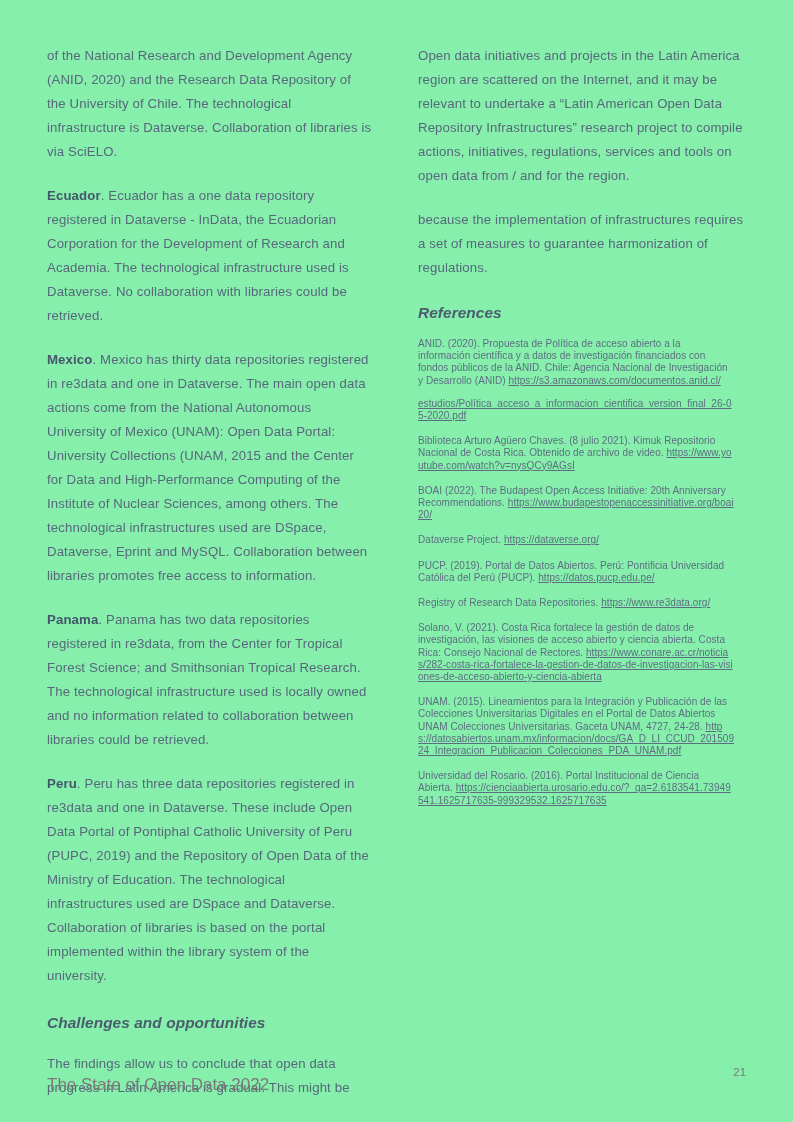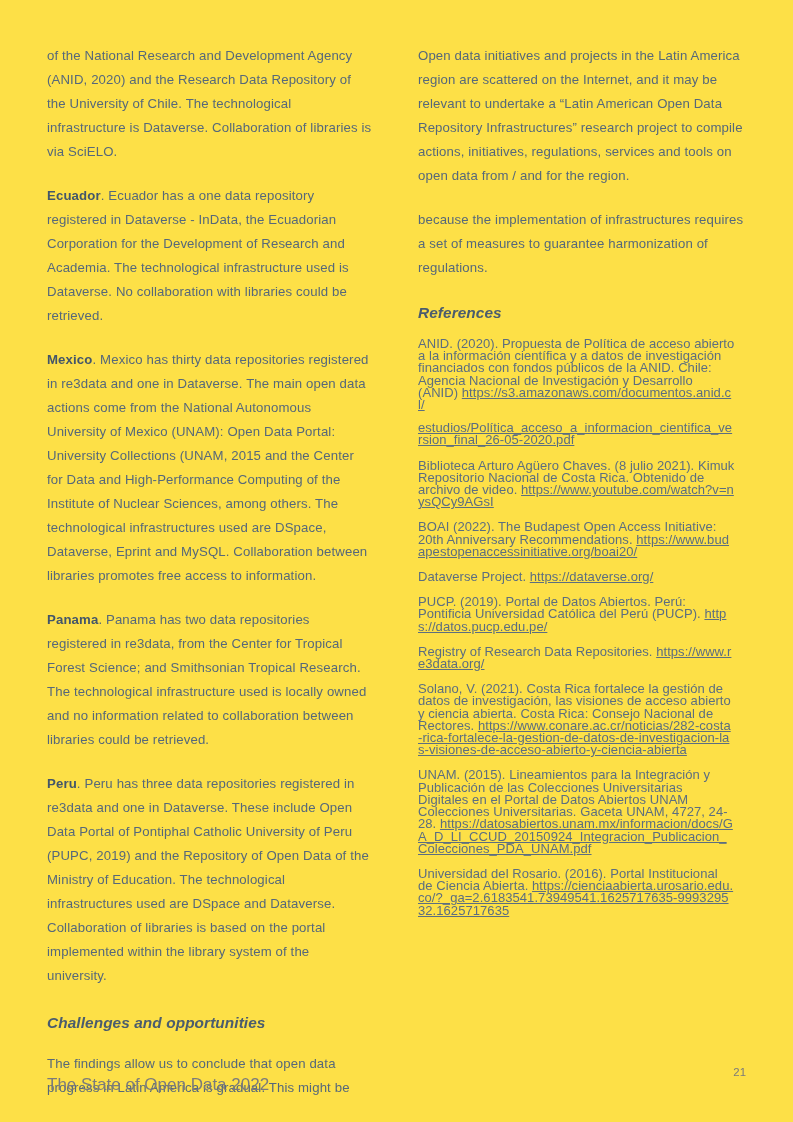--- a/index.html
+++ b/index.html
@@ -10,21 +10,21 @@
   body {
     width: 793px;
     height: 1122px;
     position: relative;
     font-family: "Liberation Sans", sans-serif;
     -webkit-font-smoothing: antialiased;
   }
   .page {
     position: absolute;
     inset: 0;
-    background: #fde047;
+    background: #86efac;
   }
   .columns {
     position: absolute;
     left: 47px;
     top: 44px;
     width: 700px;
   }
   .col {
     position: absolute;
     top: 0;
@@ -51,21 +51,21 @@
     font-weight: bold;
     color: #4a5c6e;
     letter-spacing: 0.005em;
     font-style: italic;
   }
   h2.refs-head {
     margin: 22px 0 14px 0;
   }
   .ref {
     margin: 0 12px 13px 0;
-    font-size: 13px;
+    font-size: 10px;
     line-height: 12.2px;
     color: #5c6e80;
     letter-spacing: 0.005em;
   }
   .ref .lnk {
     text-decoration: underline;
     color: #5c6e80;
     word-break: break-all;
   }
   .ref .lnk-block {

